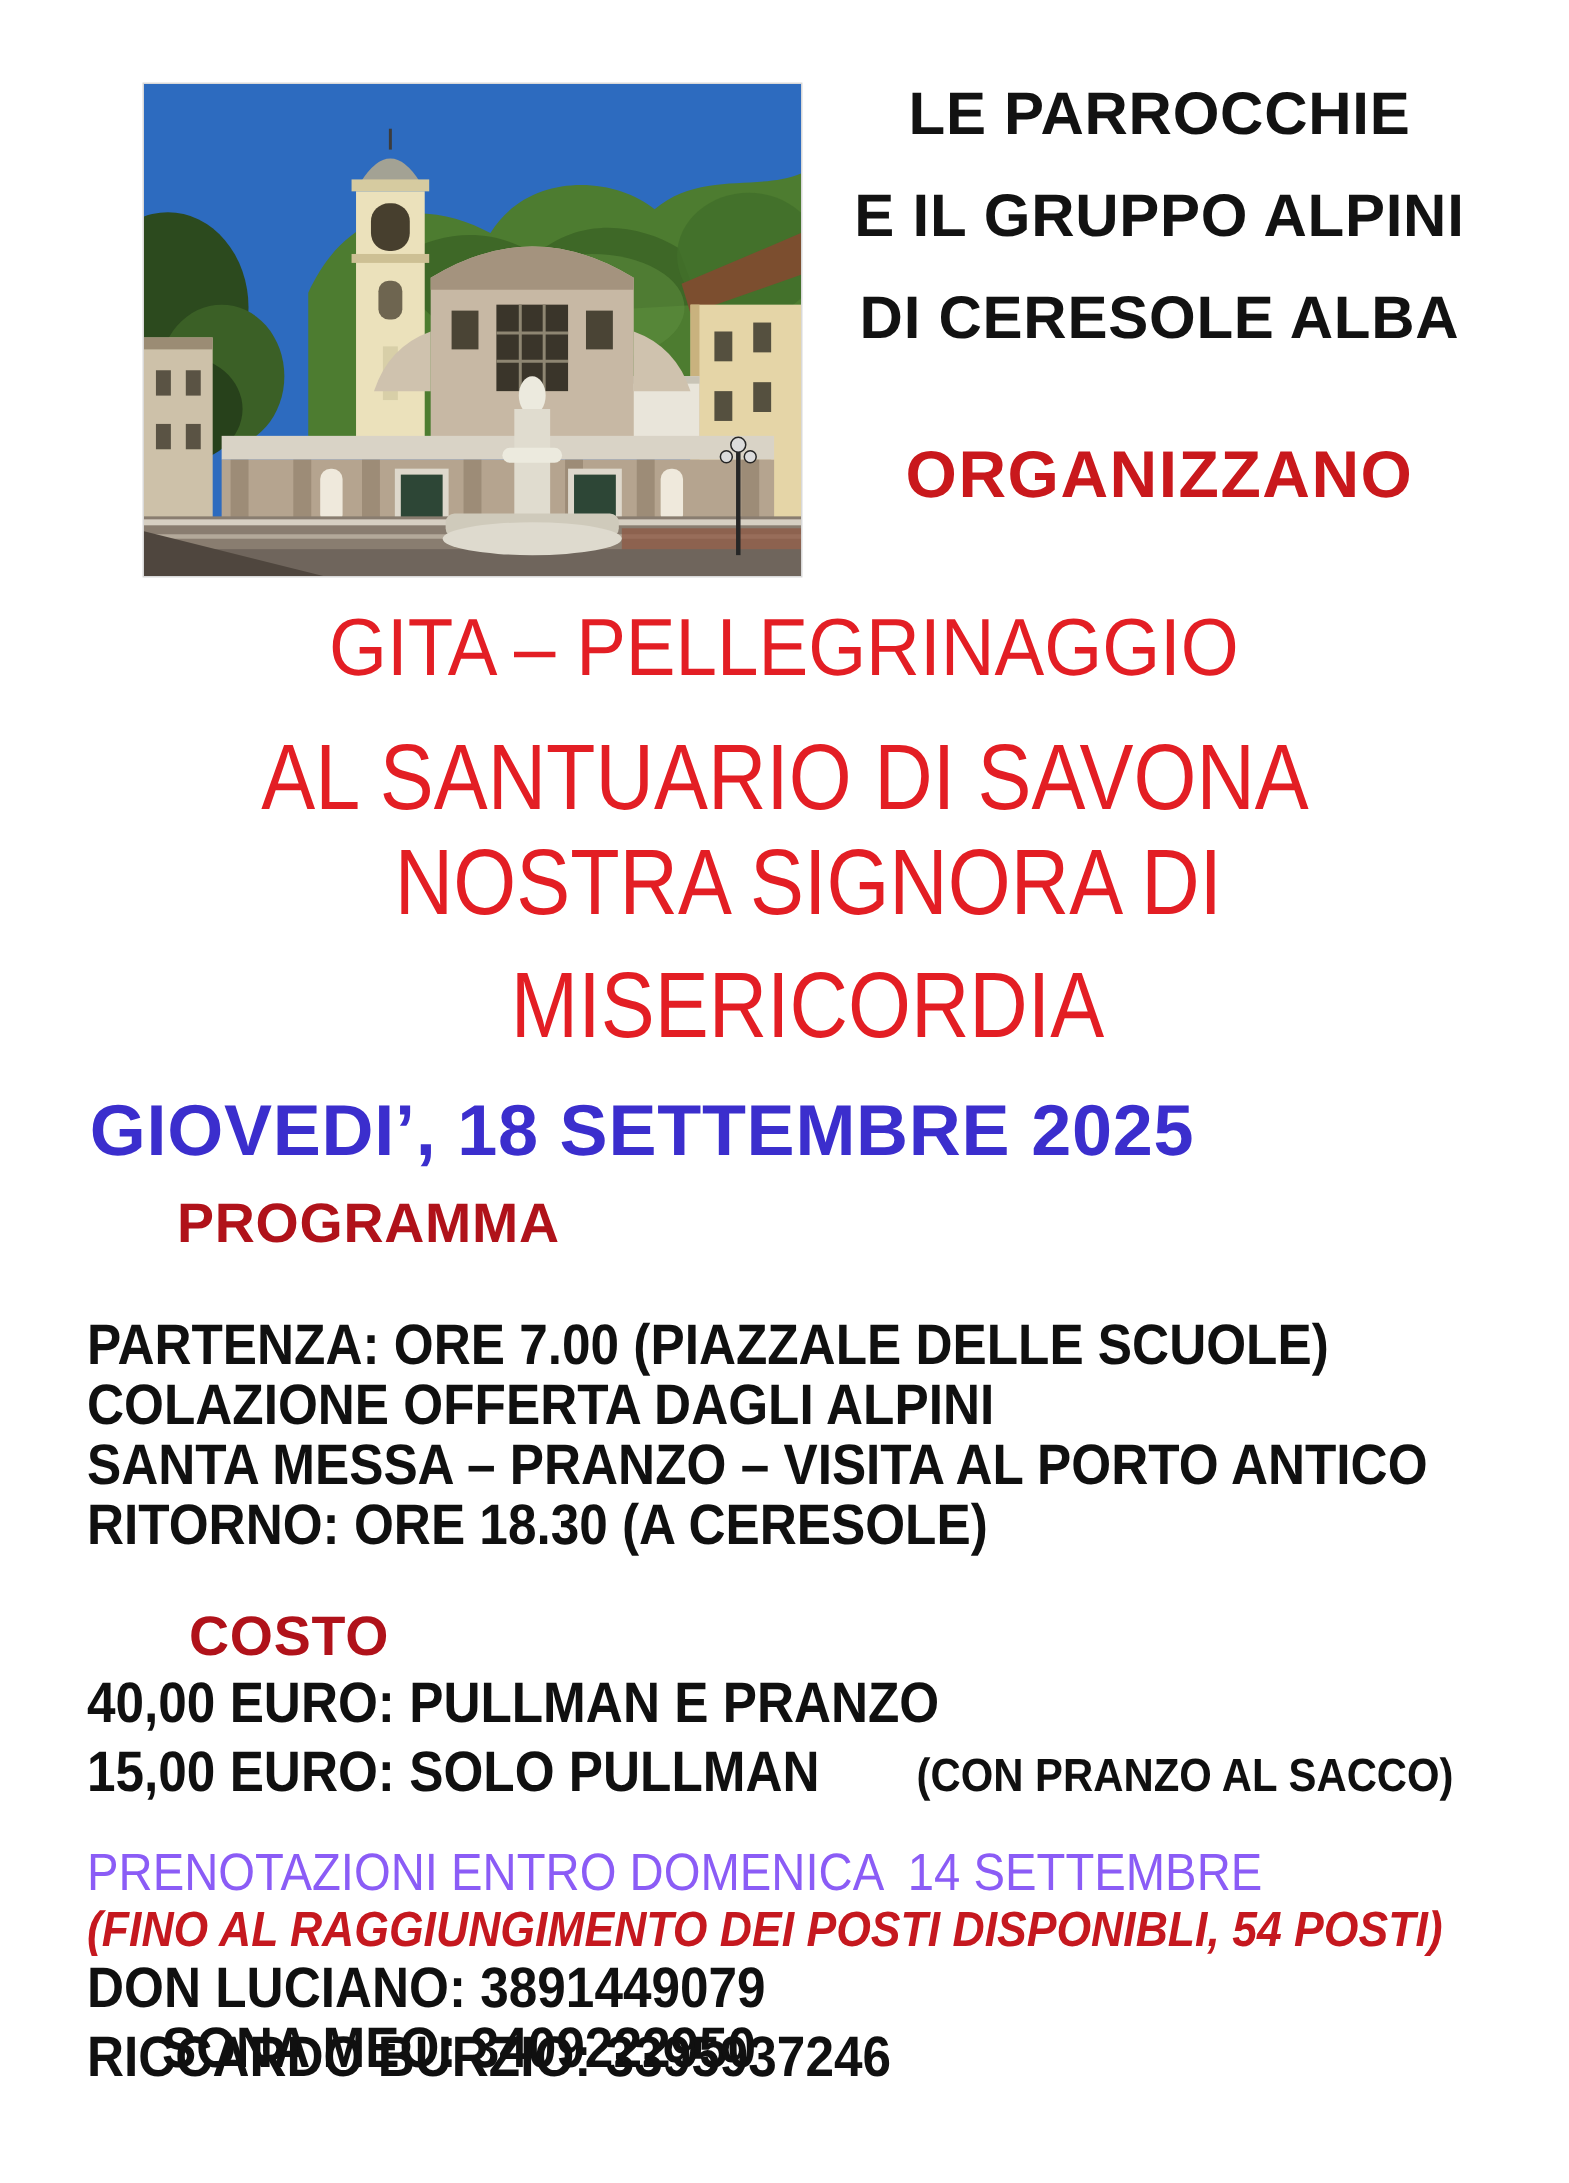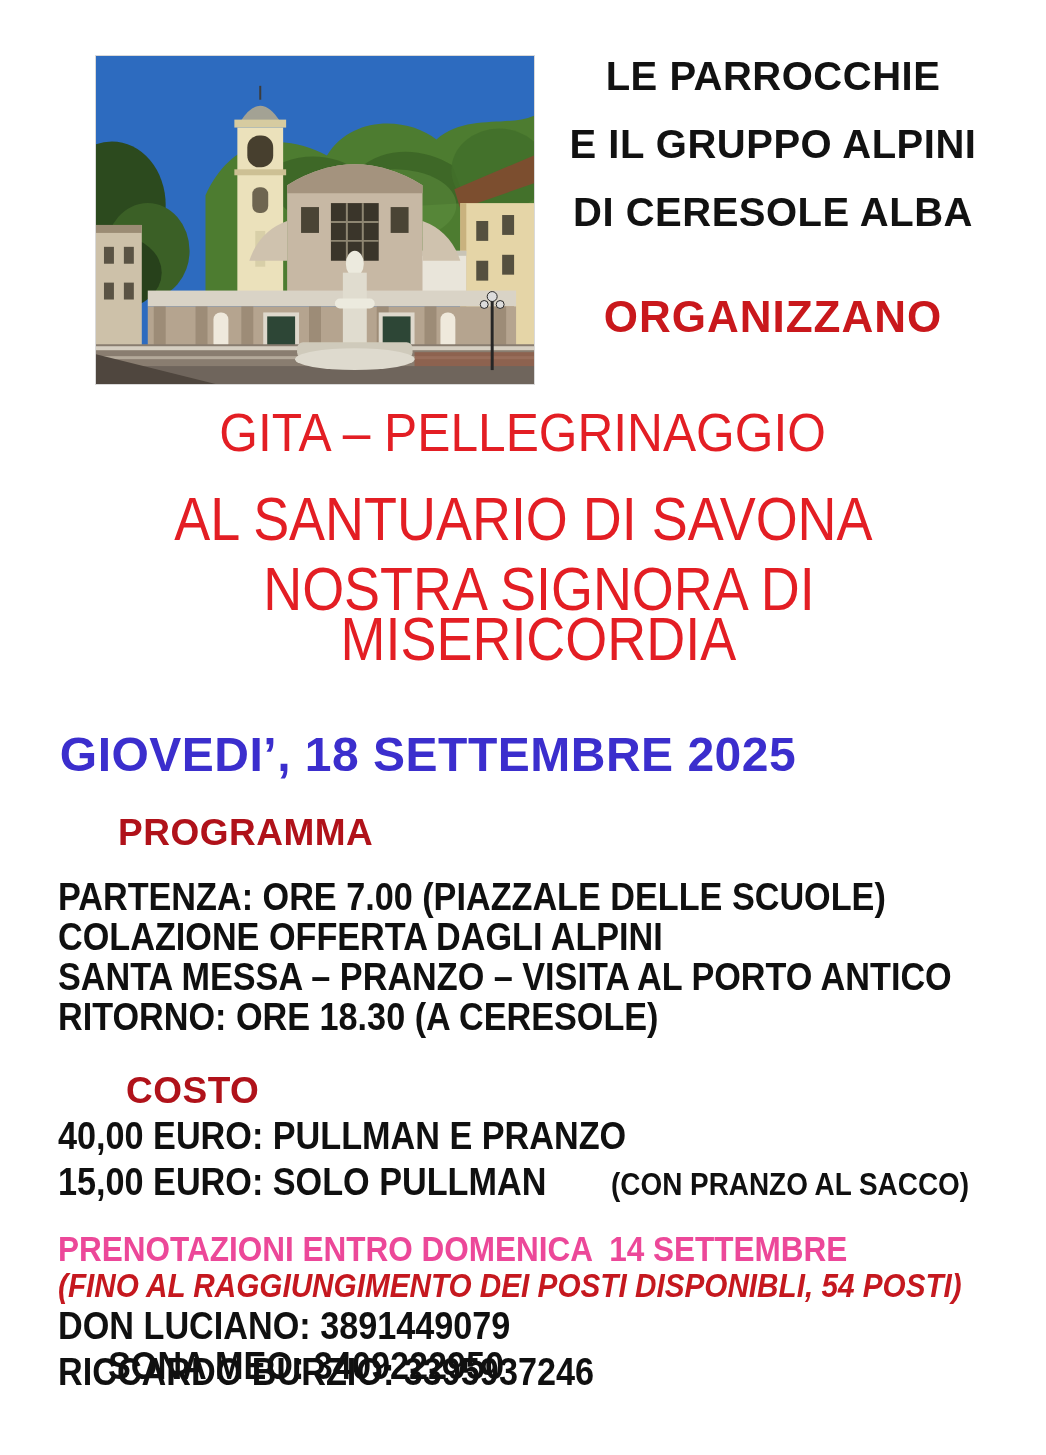--- a/index.html
+++ b/index.html
@@ -25,21 +25,21 @@
   .title-red { width:1046px; color:#e31e24; font-weight:normal; }
   .t-gita { top:404px; font-size:54px; line-height:56px; }
   .t-big  { font-size:62px; line-height:66px; }
   .t-big .cond { transform:scaleX(0.87); }
   .t-gita .cond { transform:scaleX(0.92); }
   .date-line { top:728px; width:856px; color:#3b2ecd; font-weight:bold; font-size:48px; line-height:54px; letter-spacing:0.5px; }
   .sec-head { font-size:37px; line-height:40px; font-weight:bold; color:#b0121a; letter-spacing:0.5px; }
   .body-line { font-size:38px; line-height:40px; font-weight:bold; color:#101010; }
   .body-line .cond { transform:scaleX(0.90); }
   .note-small { font-size:31px; font-weight:bold; color:#101010; }
-  .book-red { font-size:35px; line-height:38px; font-weight:bold; color:#ec4899; }
+  .book-red { font-size:35px; line-height:38px; font-weight:normal; color:#8b5cf6; }
   .book-note { font-size:33px; line-height:36px; font-weight:bold; font-style:italic; color:#c5181f; }
   .contact-gap { margin-left:50px; }
 </style>
 </head>
 <body>
 
 <div class="page">
 
   <div class="abs photo-frame">
     <svg viewBox="0 0 440 330" width="438" height="328" preserveAspectRatio="none">
@@ -163,27 +163,27 @@
 
   <div class="abs ctr title-red t-gita">
     <span class="cond">GITA – PELLEGRINAGGIO</span>
   </div>
   <div class="abs ctr title-red t-big" style="top:486px;">
     <span class="cond">AL SANTUARIO DI SAVONA</span>
   </div>
   <div class="abs ctr title-red t-big" style="top:556px;padding-left:31px;">
     <span class="cond">NOSTRA SIGNORA DI</span>
   </div>
-  <div class="abs ctr title-red t-big" style="top:606px;padding-left:30px;">
+  <div class="abs ctr title-red t-big" style="top:638px;padding-left:30px;">
     <span class="cond">MISERICORDIA</span>
   </div>
 
   <div class="abs ctr date-line">GIOVEDI’, 18 SETTEMBRE 2025</div>
 
-  <div class="abs sec-head" style="left:118px; top:813px;">PROGRAMMA</div>
+  <div class="abs sec-head" style="left:118px; top:796px;">PROGRAMMA</div>
   <div class="abs" style="left:58px; top:877px; width:980px;">
     <div class="body-line">
       <span class="cond cond-l">PARTENZA: ORE 7.00 (PIAZZALE DELLE SCUOLE)</span>
     </div>
     <div class="body-line">
       <span class="cond cond-l">COLAZIONE OFFERTA DAGLI ALPINI</span>
     </div>
     <div class="body-line">
       <span class="cond cond-l">SANTA MESSA – PRANZO – VISITA AL PORTO ANTICO</span>
     </div>

